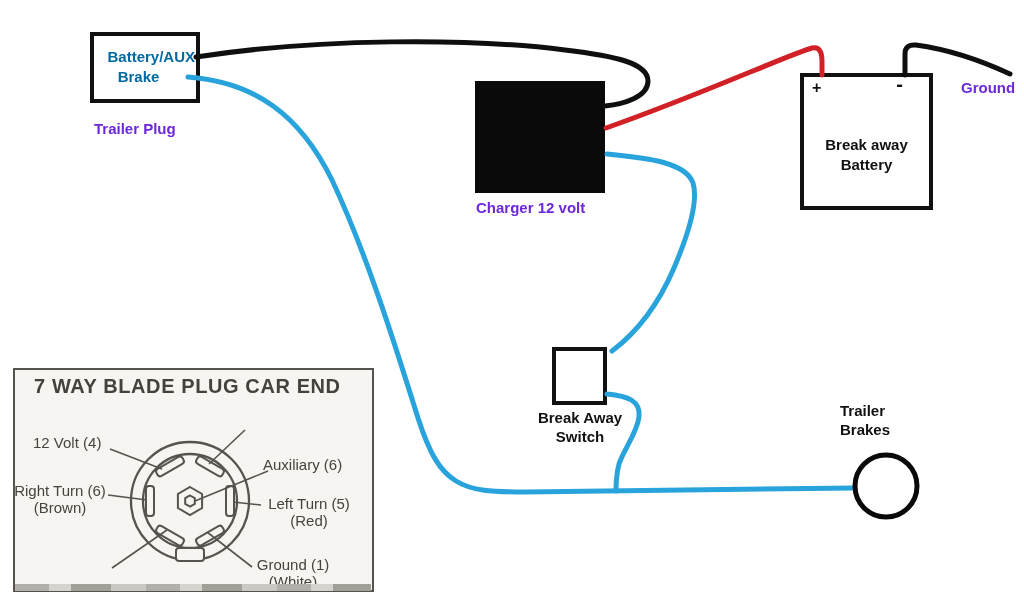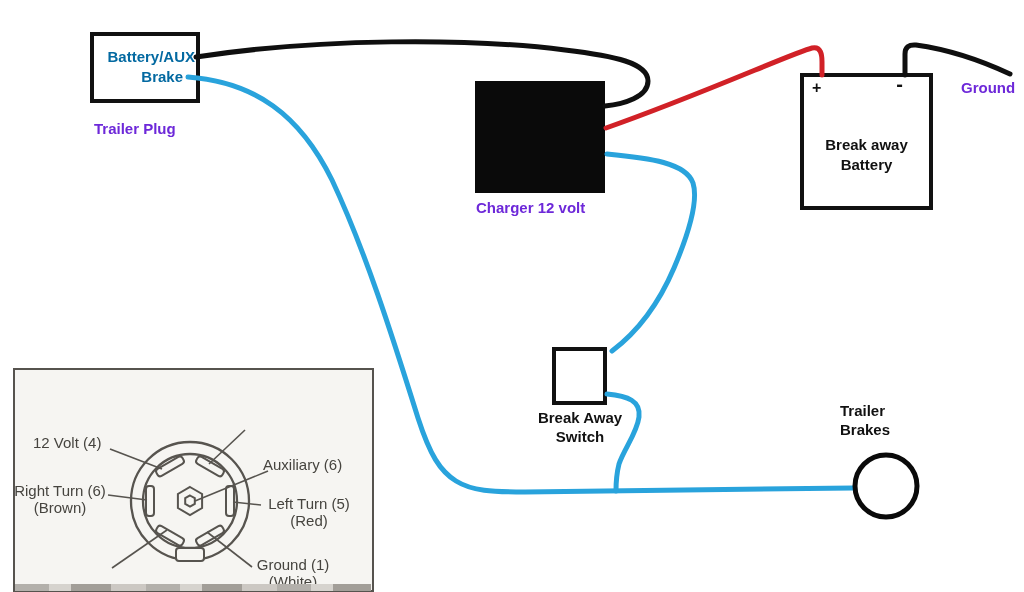--- a/index.html
+++ b/index.html
@@ -5,21 +5,21 @@
   html,body{margin:0;padding:0;background:#fff;}
   .canvas{position:relative;width:1024px;height:592px;background:#ffffff;
           font-family:"Liberation Sans",sans-serif;overflow:hidden;}
   .lbl{position:absolute;font-weight:bold;font-size:15px;color:#6d28d9;z-index:4;white-space:nowrap;}
   .box{position:absolute;border:4px solid #111;box-sizing:border-box;background:transparent;z-index:2;}
   .fillbox{position:absolute;background:#0a0a0a;z-index:2;}
   .wires{position:absolute;left:0;top:0;z-index:3;}
   
   .plug-lines{position:absolute;left:0;right:0;top:11px;text-align:right;font-weight:bold;font-size:15px;color:#0369a1;line-height:20px;}
   .plug-lines .l1{margin-right:1px;}
-  .plug-lines .l2{margin-right:13px;}
+  .plug-lines .l2{margin-right:13px;text-align:center;}
   
   .bat-name{position:absolute;left:0;right:0;top:58px;text-align:center;font-weight:bold;font-size:15px;line-height:20px;color:#111;}
   .bat-plus{position:absolute;left:8px;top:2px;font-weight:bold;font-size:16px;color:#111;}
   .bat-minus{position:absolute;right:26px;top:-4px;font-weight:bold;font-size:20px;color:#111;}
   .center-lbl{position:absolute;text-align:center;font-weight:bold;font-size:15px;color:#111;line-height:19px;z-index:4;}
   
   .inset{position:absolute;left:13px;top:368px;width:361px;height:224px;background:#f6f5f2;
          border:2px solid #56534e;box-sizing:border-box;z-index:1;}
   .inset-title{position:absolute;left:34px;top:375px;font-size:20px;font-weight:bold;
                letter-spacing:.6px;color:#45423e;z-index:4;white-space:nowrap;}
@@ -103,20 +103,21 @@
   <div class="center-lbl" style="left:518px;top:408px;width:124px;">
     <div>Break Away</div>
     <div>Switch</div>
   </div>
 
   <div class="center-lbl" style="left:840px;top:401px;text-align:left;">
     <div>Trailer</div>
     <div>Brakes</div>
   </div>
 
+  <div class="inset-title">7 WAY BLADE PLUG CAR END</div>
 
   <div class="scantext" style="left:33px;top:434px;">12 Volt (4)</div>
 
 
   <div class="scantext" style="left:263px;top:456px;">Auxiliary (6)</div>
 
   <div class="scantext ctr" style="left:10px;top:482px;width:100px;">
     <div>Right Turn (6)</div>
     <div>(Brown)</div>
   </div>

